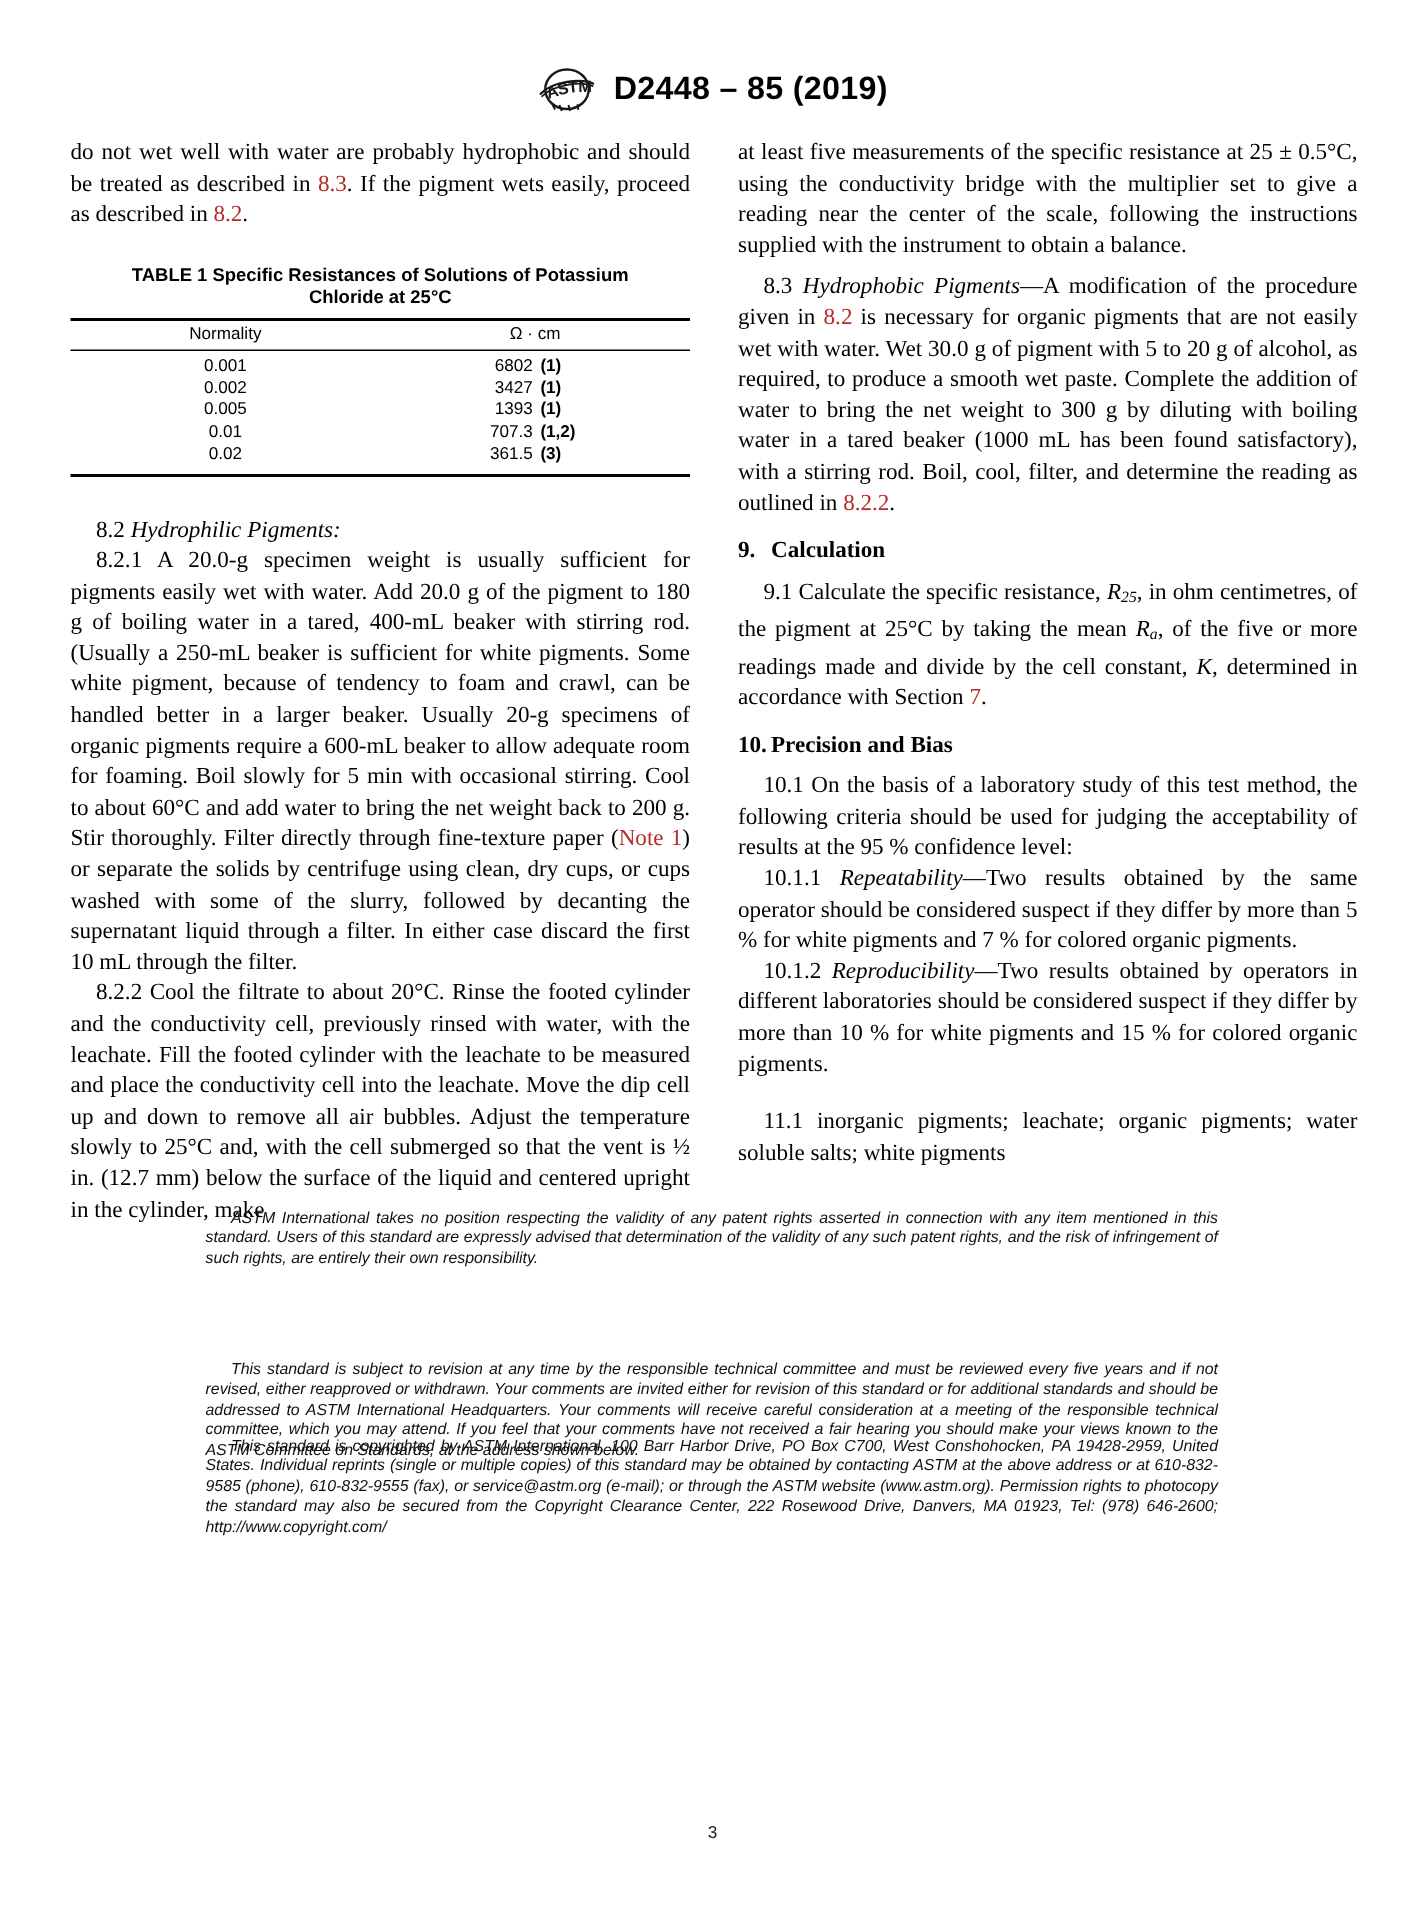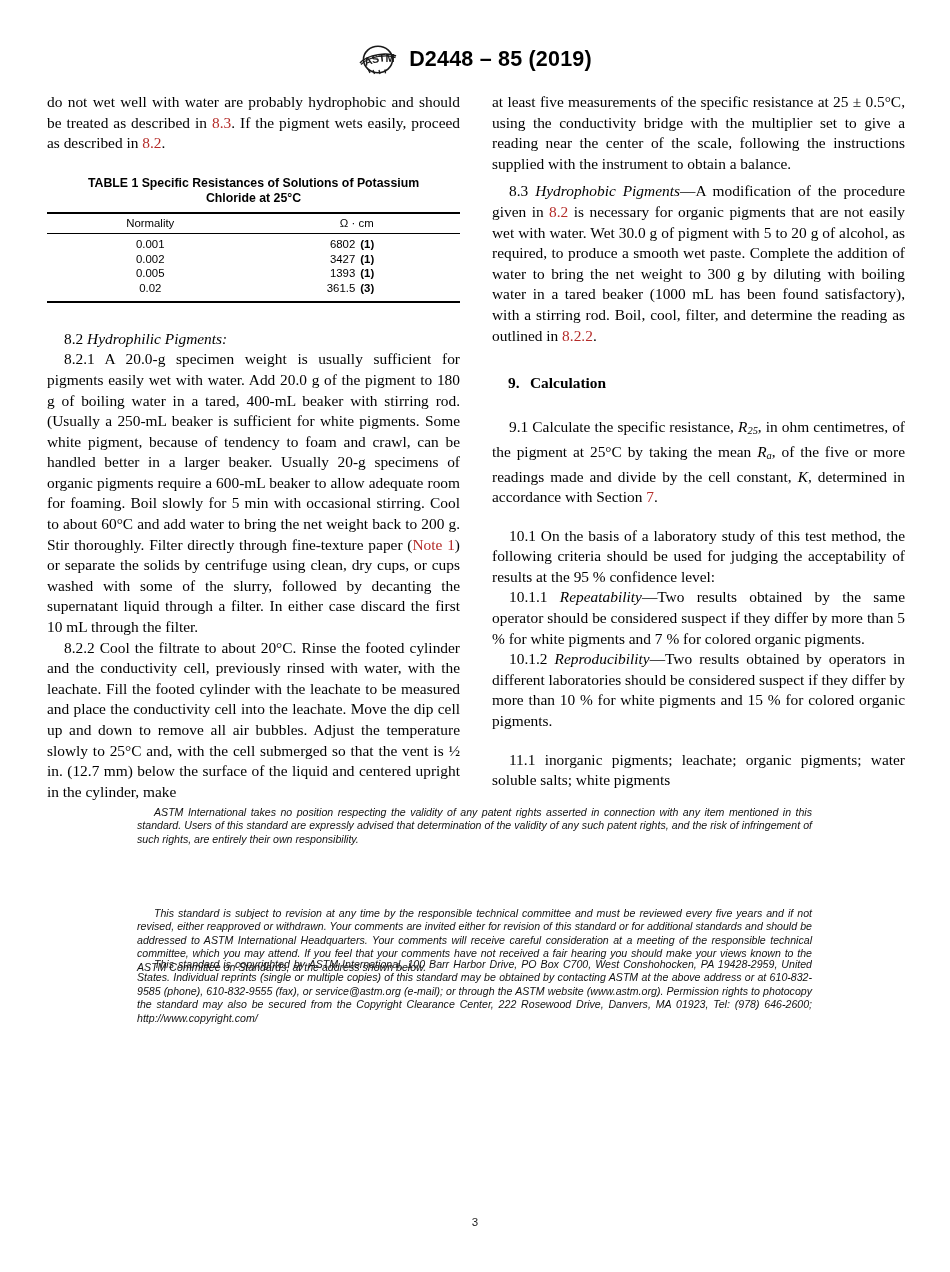--- a/index.html
+++ b/index.html
@@ -67,21 +67,21 @@
     text-justify: inter-word;
     hyphens: manual;
   }
   p.indent {
     text-indent: 17px;
   }
   p.noindent {
     text-indent: 0;
   }
   .sec-head {
-    margin: 16px;
+    margin: 0;
     font-family: "Liberation Serif", "DejaVu Serif", serif;
     font-weight: bold;
     font-size: 15.4px;
     line-height: 20.6px;
   }
   .sec-head .num {
     display: inline-block;
     min-width: 22px;
   }
   .spacer-sm { height: 7px; }
@@ -221,20 +221,24 @@
             </tr>
             <tr>
               <td class="col-norm">0.002</td>
               <td class="val-cell"><span class="val-num">3427</span><span class="val-ref">(1)</span></td>
             </tr>
             <tr>
               <td class="col-norm">0.005</td>
               <td class="val-cell"><span class="val-num">1393</span><span class="val-ref">(1)</span></td>
             </tr>
             <tr>
+              <td class="col-norm">0.01</td>
+              <td class="val-cell"><span class="val-num">707.3</span><span class="val-ref">(1,2)</span></td>
+            </tr>
+            <tr>
               <td class="col-norm">0.02</td>
               <td class="val-cell"><span class="val-num">361.5</span><span class="val-ref">(3)</span></td>
             </tr>
           </tbody>
         </table>
       </div>
 
       <div class="spacer-lg"></div>
       <div class="spacer-md"></div>
 
@@ -257,20 +261,21 @@
       <div class="spacer-md"></div>
 
       <p class="sec-head"><span class="num">9.</span><span>Calculation</span></p>
 
       <div class="spacer-sm"></div>
 
       <p class="body-text indent"><span>9.1 Calculate the specific resistance, </span><i><span>R</span><sub>25</sub></i><span>, in ohm centimetres, of the pigment at 25°C by taking the mean </span><i><span>R</span><sub>a</sub></i><span>, of the five or more readings made and divide by the cell constant, </span><i>K</i><span>, determined in accordance with Section </span><span class="xref">7</span><span>.</span></p>
 
       <div class="spacer-md"></div>
 
+      <p class="sec-head"><span class="num">10.</span><span>Precision and Bias</span></p>
 
       <div class="spacer-sm"></div>
 
       <p class="body-text indent">10.1 On the basis of a laboratory study of this test method, the following criteria should be used for judging the acceptability of results at the 95 % confidence level:</p>
 
       <p class="body-text indent"><span>10.1.1</span><span> </span><i>Repeatability</i><span>—Two results obtained by the same operator should be considered suspect if they differ by more than 5 % for white pigments and 7 % for colored organic pigments.</span></p>
 
       <p class="body-text indent"><span>10.1.2</span><span> </span><i>Reproducibility</i><span>—Two results obtained by operators in different laboratories should be considered suspect if they differ by more than 10 % for white pigments and 15 % for colored organic pigments.</span></p>
 
 

